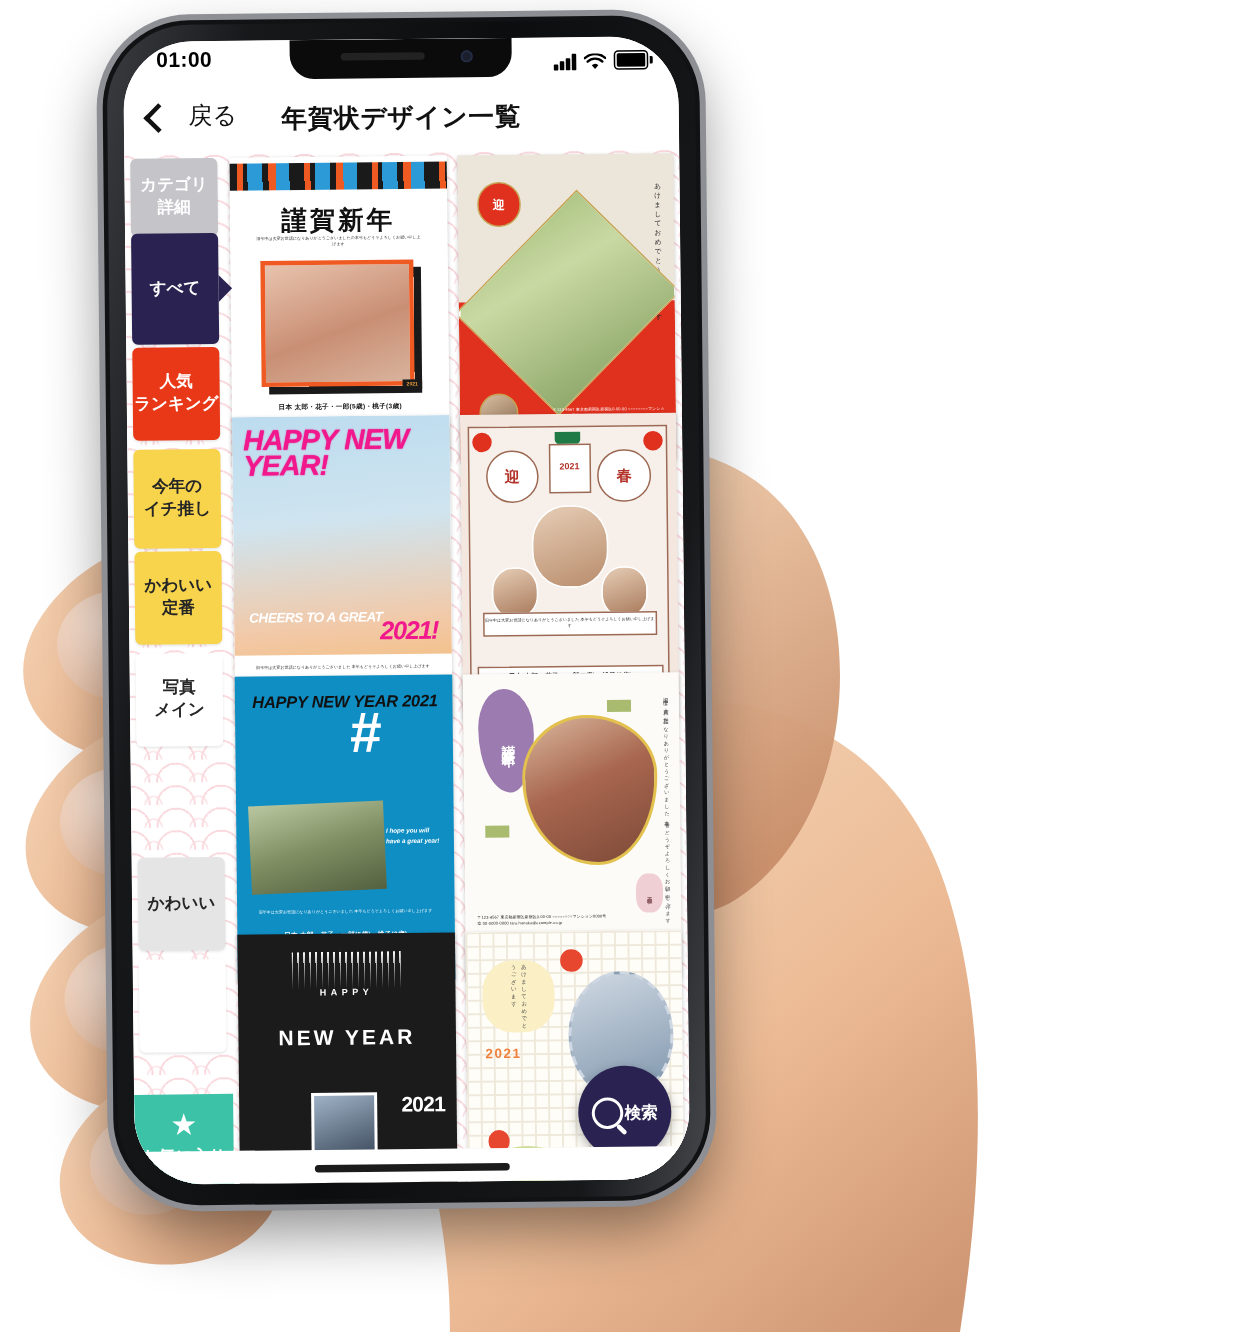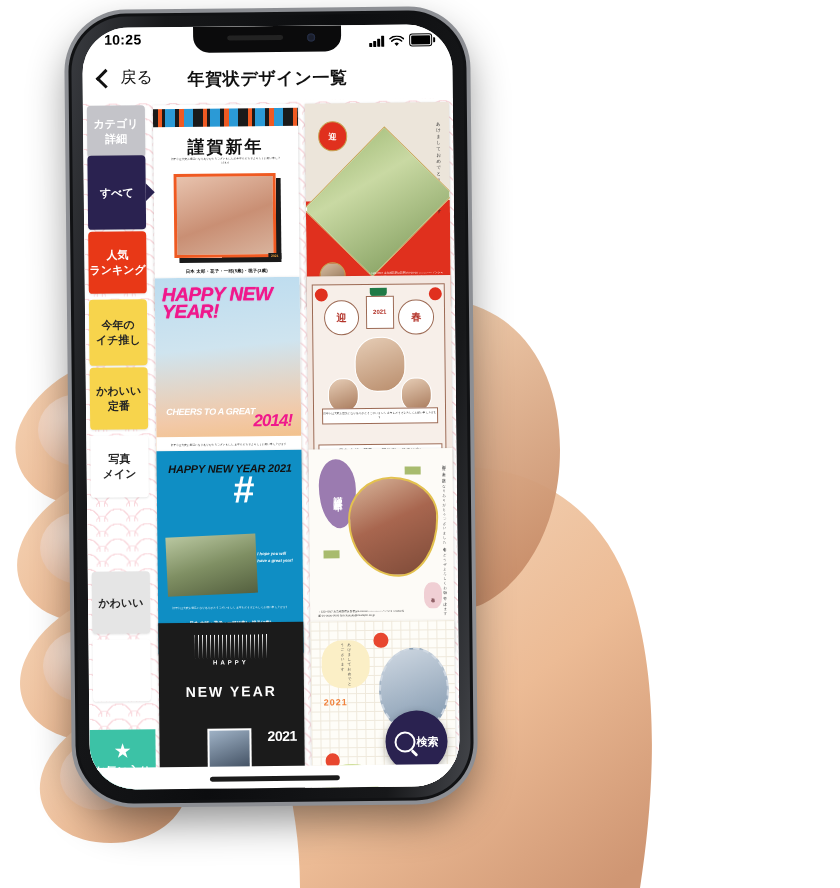--- a/index.html
+++ b/index.html
@@ -34,21 +34,21 @@
   .bars i{display:block;width:2.6px;background:#000;border-radius:.5px;}
   .bars i:nth-child(1){height:4px}.bars i:nth-child(2){height:6px}
   .bars i:nth-child(3){height:8.5px}.bars i:nth-child(4){height:11px}
   .batt{width:21px;height:11px;border:1.4px solid #000;border-radius:3px;position:relative;}
   .batt:after{content:"";position:absolute;right:-3.6px;top:3px;width:2px;height:5px;
         background:#000;border-radius:0 1px 1px 0;}
   .batt i{position:absolute;inset:1.4px;background:#000;border-radius:1px;}
 
   
   #navbar{position:relative;height:44px;background:#fff;z-index:11;}
-  #backbtn{position:absolute;left:16px;top:10px;display:flex;align-items:center;gap:8px;cursor:pointer;}
+  #backbtn{position:absolute;left:16px;top:10px;display:flex;align-items:center;gap:13px;cursor:pointer;}
   #backbtn .chev{width:11px;height:11px;border-left:3px solid #111;border-bottom:3px solid #111;
         transform:rotate(45deg);margin-top:1px;}
   #backbtn .lbl{font-size:16px;color:#111;font-weight:500;}
   #navtitle{position:absolute;left:0;right:0;top:11px;text-align:center;font-size:17px;
         font-weight:bold;color:#111;letter-spacing:.6px;}
 
   
   #content{position:absolute;left:0;right:0;top:74px;bottom:0;background:#fff;overflow:hidden;}
   #wavebg{position:absolute;inset:0;
      background-color:#fff;
@@ -267,21 +267,21 @@
 
 <div id="phone">
   <div id="screen">
 
     <div id="notch">
       <span class="spk"></span>
       <span class="cam"></span>
     </div>
 
     <div id="statusbar">
-      <div id="clock">10:25</div>
+      <div id="clock">01:00</div>
       <div id="statusicons">
         <span class="bars">
             <i></i>
             <i></i>
             <i></i>
             <i></i>
           </span>
         <svg width="15" height="11" viewBox="0 0 16 12">
           <path d="M8 11.2 L5.6 8.5 A3.6 3.6 0 0 1 10.4 8.5 Z" fill="#000"></path>
           <path d="M2.6 5.9 A7.8 7.8 0 0 1 13.4 5.9" stroke="#000" stroke-width="1.7" fill="none" stroke-linecap="round"></path>
@@ -360,21 +360,21 @@
             </div>
           <div class="dog"></div>
           <div class="tiny addr w">〒123-4567 東京都新宿区新宿区0-00-00 ○○○○○○○○マンション 0000号室 00-0000-0000 taro.hanako@example.co.jp</div>
           <div class="nm nmz w">日本 太郎・花子・一郎 3歳</div>
         </div>
 
         <div class="card c3">
           <div class="bg"></div>
           <div class="hn">HAPPY NEW YEAR!</div>
           <div class="ch">CHEERS TO A GREAT</div>
-          <div class="yr">2014!</div>
+          <div class="yr">2021!</div>
           <div class="foot">
             <div class="tiny" style="padding:0 8%;">旧年中は大変お世話になりありがとうございました 本年もどうぞよろしくお願い申し上げます</div>
             <div class="nm" style="margin-top:6%;">日本 太郎・花子・一郎(5歳)・桃子(3歳)</div>
             <div class="tiny" style="padding:0 5%;margin-top:3%;">〒123-4567 東京都新宿区新宿0-00-00 ○○タワー 000号 00-0000-0000 taro.hanako@example.co.jp</div>
           </div>
         </div>
 
         <div class="card c4">
           <div class="fr"></div>
           <span class="dot" style="left:6%;top:6%"></span>

